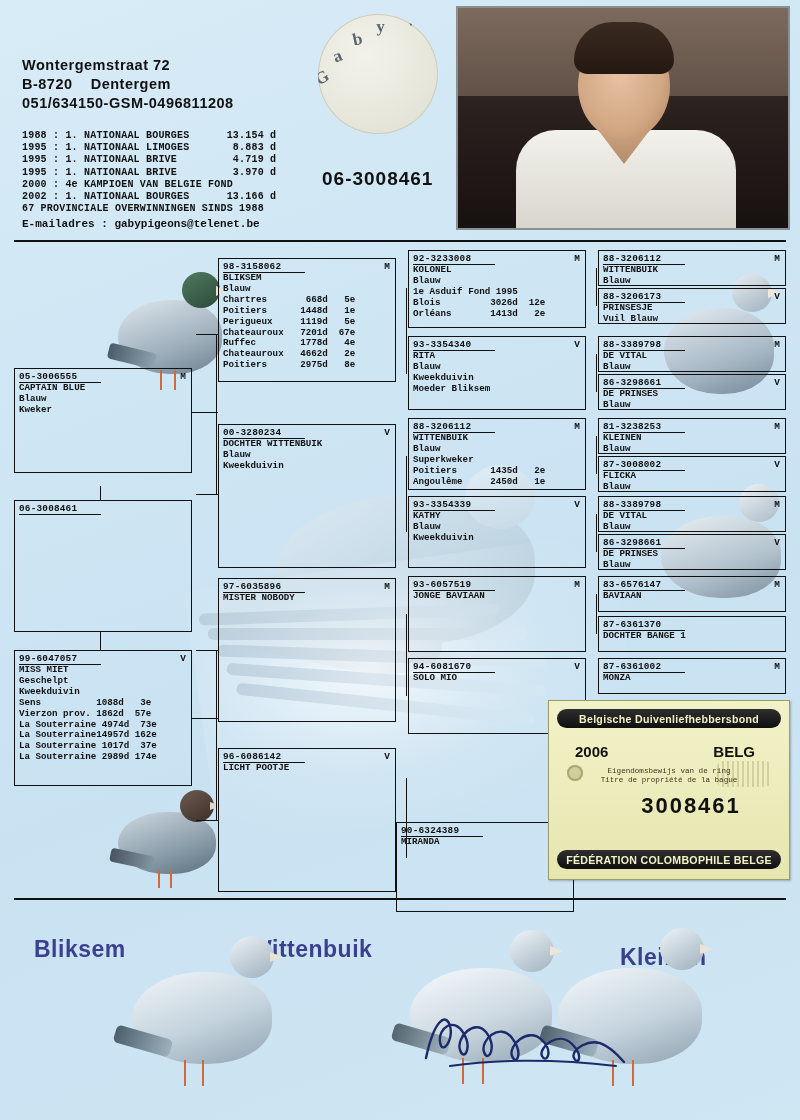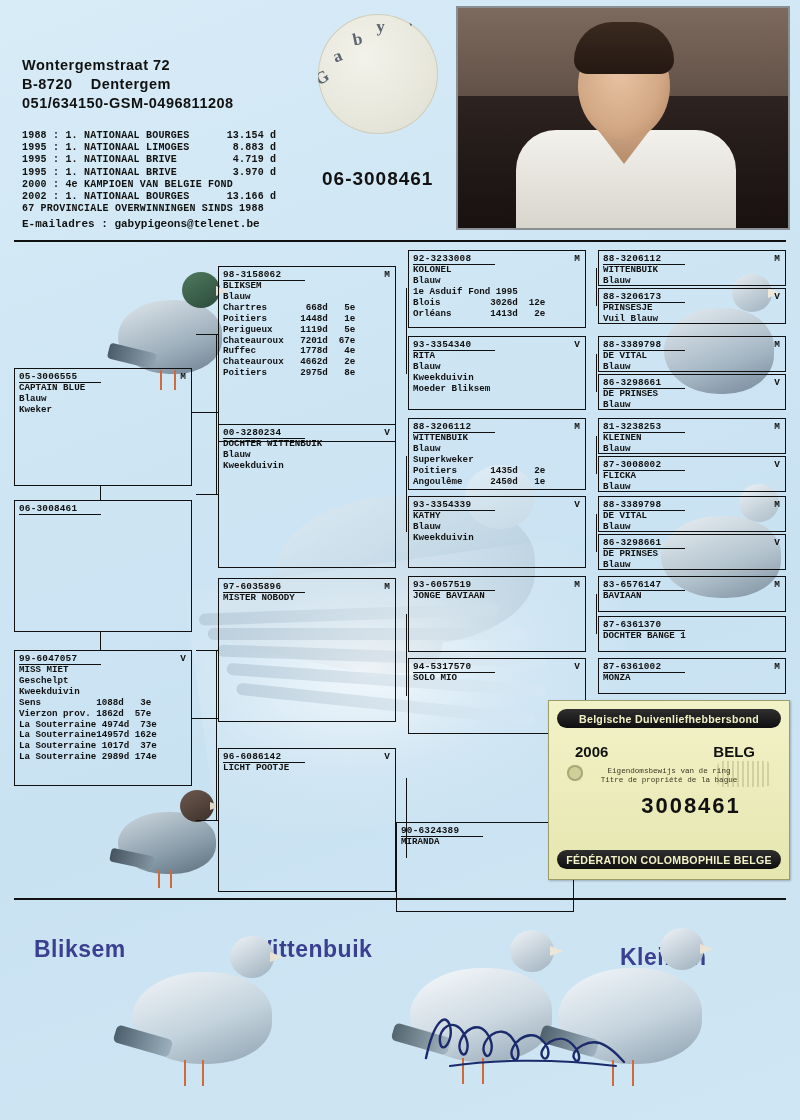--- a/index.html
+++ b/index.html
@@ -250,21 +250,21 @@
   <div class="pig" style="left:655px;top:470px;width:140px;height:150px;">
     <div class="bodyx" style="left:6px;top:46px;width:120px;height:82px;background:linear-gradient(160deg,#eaf0f4,#b2c2cd 60%,#7d8f9e);"></div>
     <div class="headx" style="left:84px;top:14px;width:40px;height:38px;background:linear-gradient(150deg,#eef3f6,#abbcc8);"></div>
   </div>
 
   <div class="box" style="left:14px;top:500px;width:178px;height:132px;">
     <div class="bid">06-3008461</div>
     <div class="uline" style="width:82px;"></div>
   </div>
 
-  <div class="box" style="left:14px;top:368px;width:178px;height:118px;font-family:Liberation Mono, monospace;">
+  <div class="box" style="left:14px;top:368px;width:178px;height:105px;font-family:Liberation Mono, monospace;">
     <div class="bid">05-3006555</div>
     <div class="sex">M</div>
     <div class="uline" style="width:82px;"></div>
     <div class="lines">CAPTAIN BLUE
 Blauw
 Kweker</div>
   </div>
 
   <div class="box" style="left:14px;top:650px;width:178px;height:136px;">
     <div class="bid">99-6047057</div>
@@ -274,21 +274,21 @@
 Geschelpt
 Kweekduivin
 Sens          1088d   3e
 Vierzon prov. 1862d  57e
 La Souterraine 4974d  73e
 La Souterraine14957d 162e
 La Souterraine 1017d  37e
 La Souterraine 2989d 174e</div>
   </div>
 
-  <div class="box" style="left:218px;top:266px;width:178px;height:176px;">
+  <div class="box" style="left:218px;top:258px;width:178px;height:124px;">
     <div class="bid">98-3158062</div>
     <div class="sex">M</div>
     <div class="uline" style="width:82px;"></div>
     <div class="lines">BLIKSEM
 Blauw
 Chartres       668d   5e
 Poitiers      1448d   1e
 Perigueux     1119d   5e
 Chateauroux   7201d  67e
 Ruffec        1778d   4e
@@ -356,21 +356,21 @@
 Blauw
 Kweekduivin</div>
   </div>
   <div class="box" style="left:408px;top:576px;width:178px;height:76px;">
     <div class="bid">93-6057519</div>
     <div class="sex">M</div>
     <div class="uline" style="width:82px;"></div>
     <div class="lines">JONGE BAVIAAN</div>
   </div>
   <div class="box" style="left:408px;top:658px;width:178px;height:76px;">
-    <div class="bid">94-5317570</div>
+    <div class="bid">94-6081670</div>
     <div class="sex">V</div>
     <div class="uline" style="width:82px;"></div>
     <div class="lines">SOLO MIO</div>
   </div>
   <div class="box" style="left:396px;top:822px;width:178px;height:90px;">
     <div class="bid">90-6324389</div>
     <div class="sex"></div>
     <div class="uline" style="width:82px;"></div>
     <div class="lines">MIRANDA</div>
   </div>

